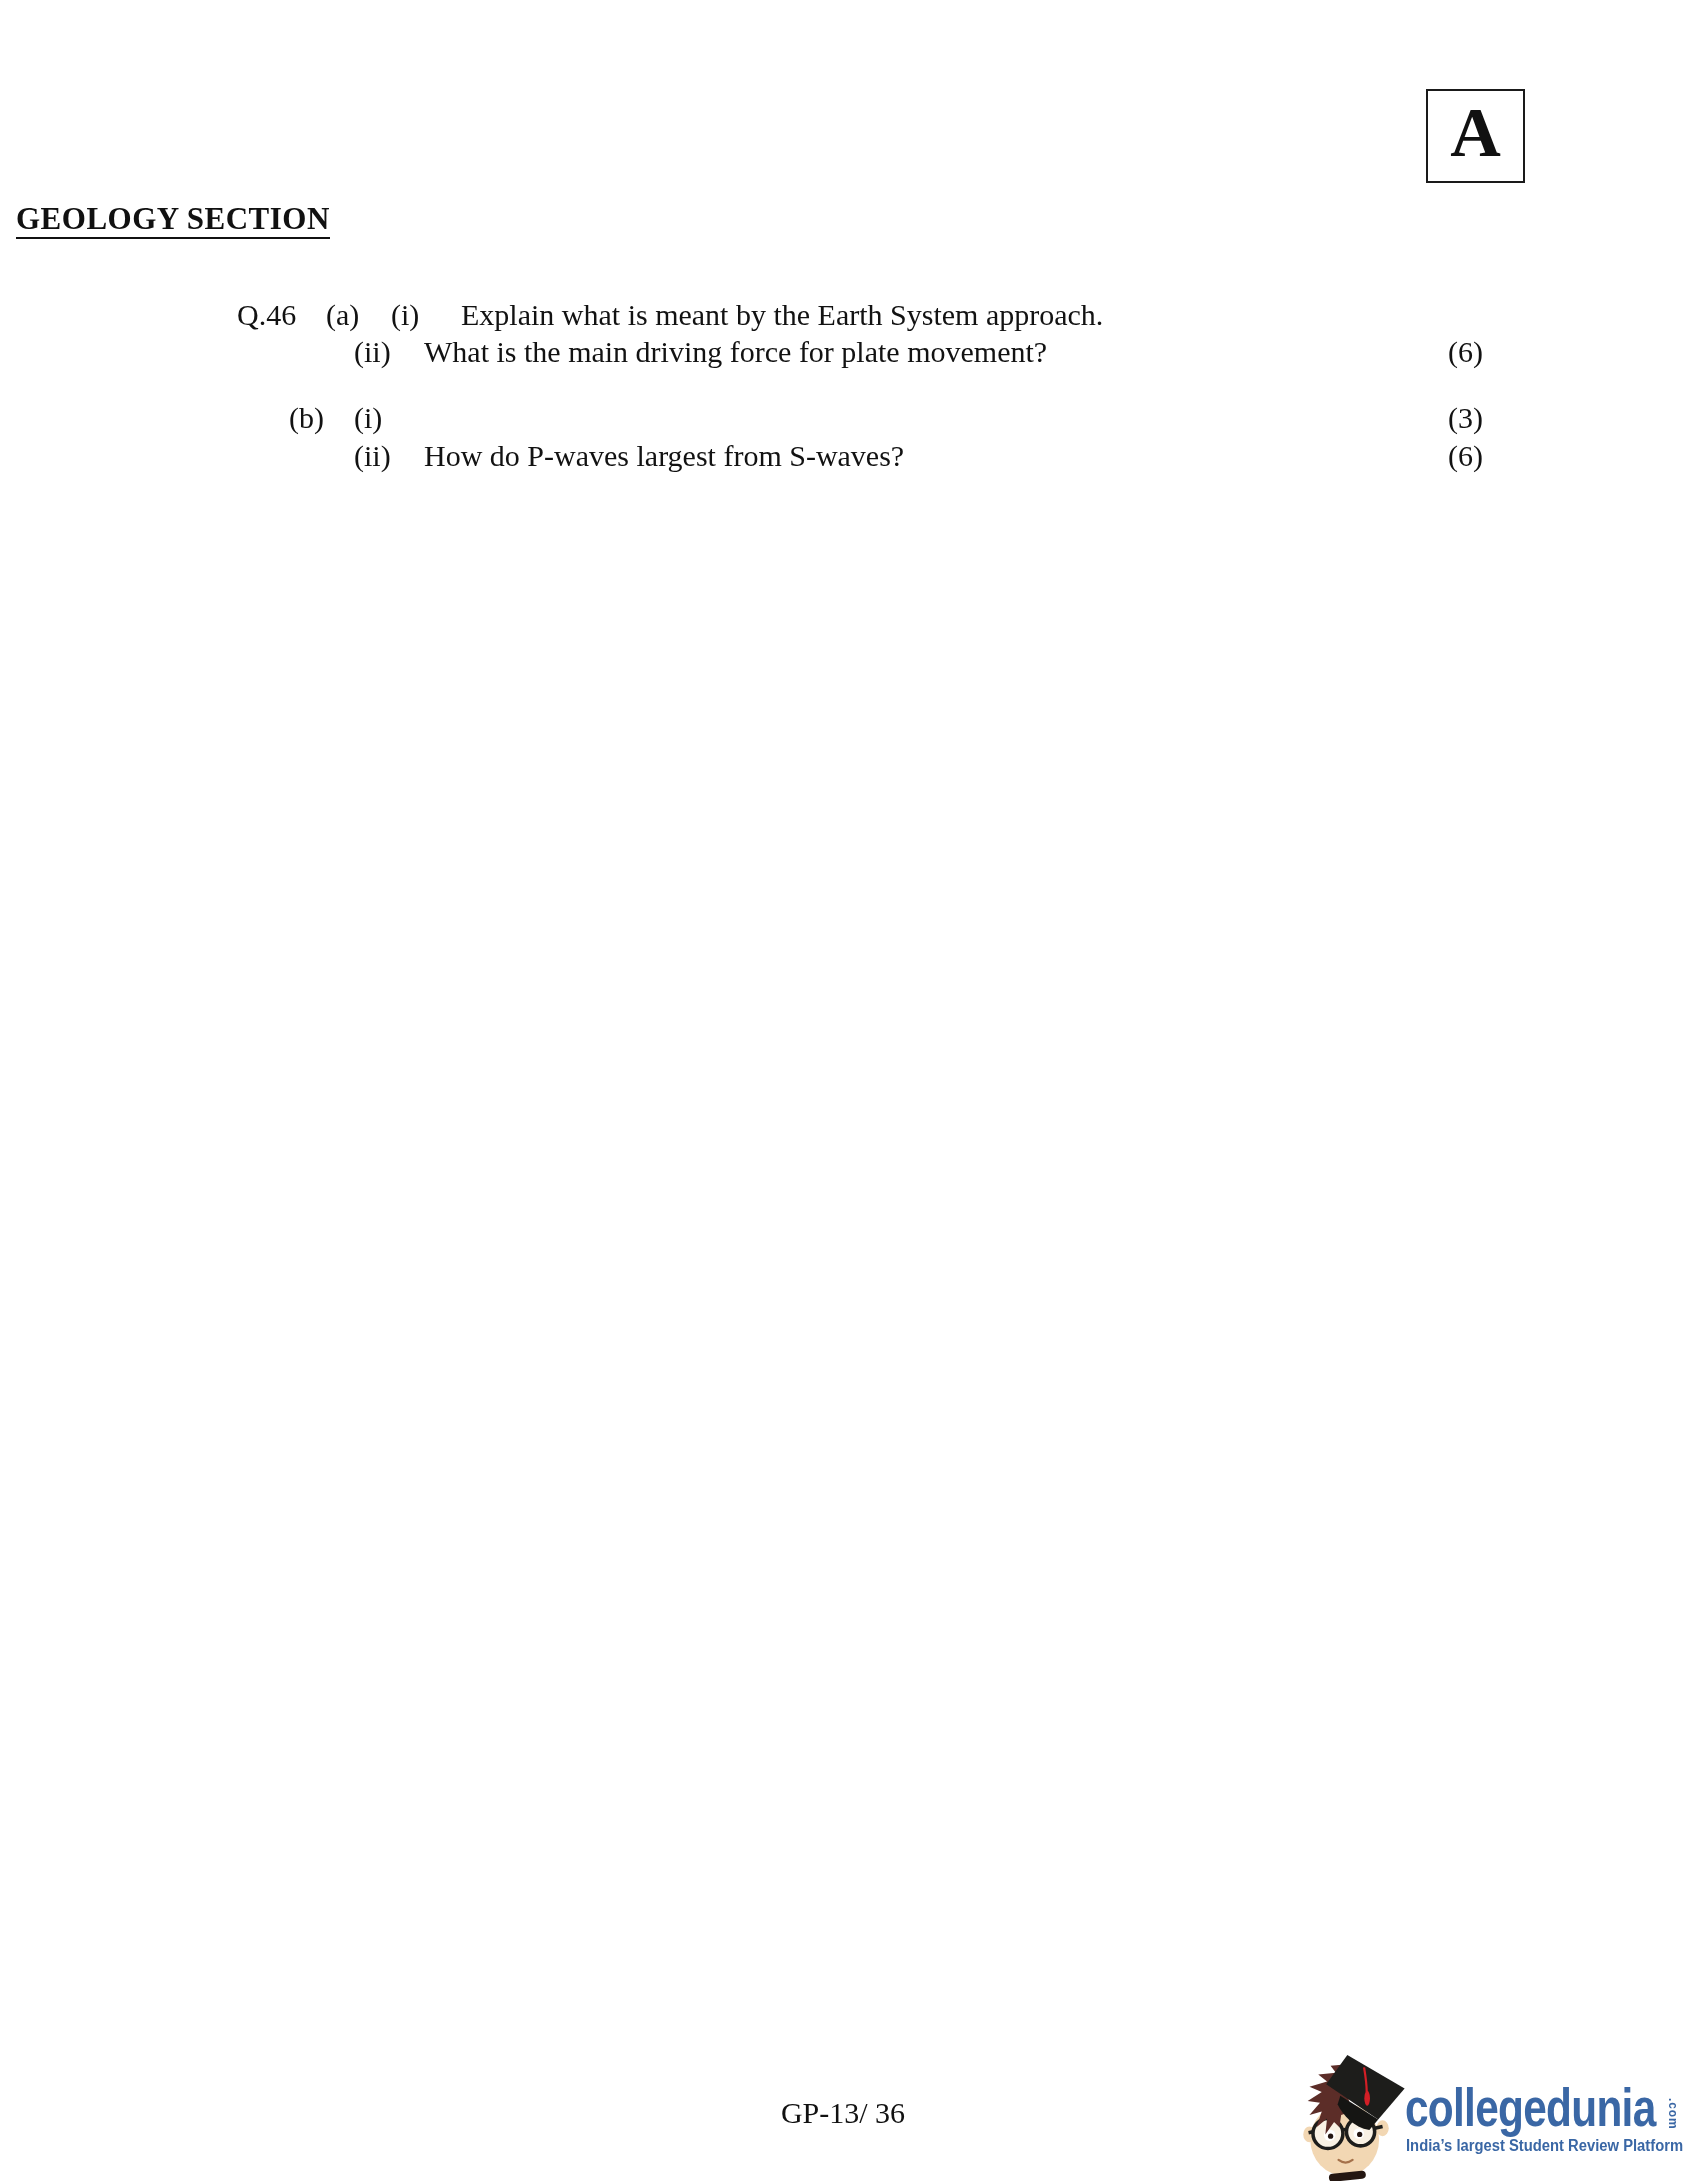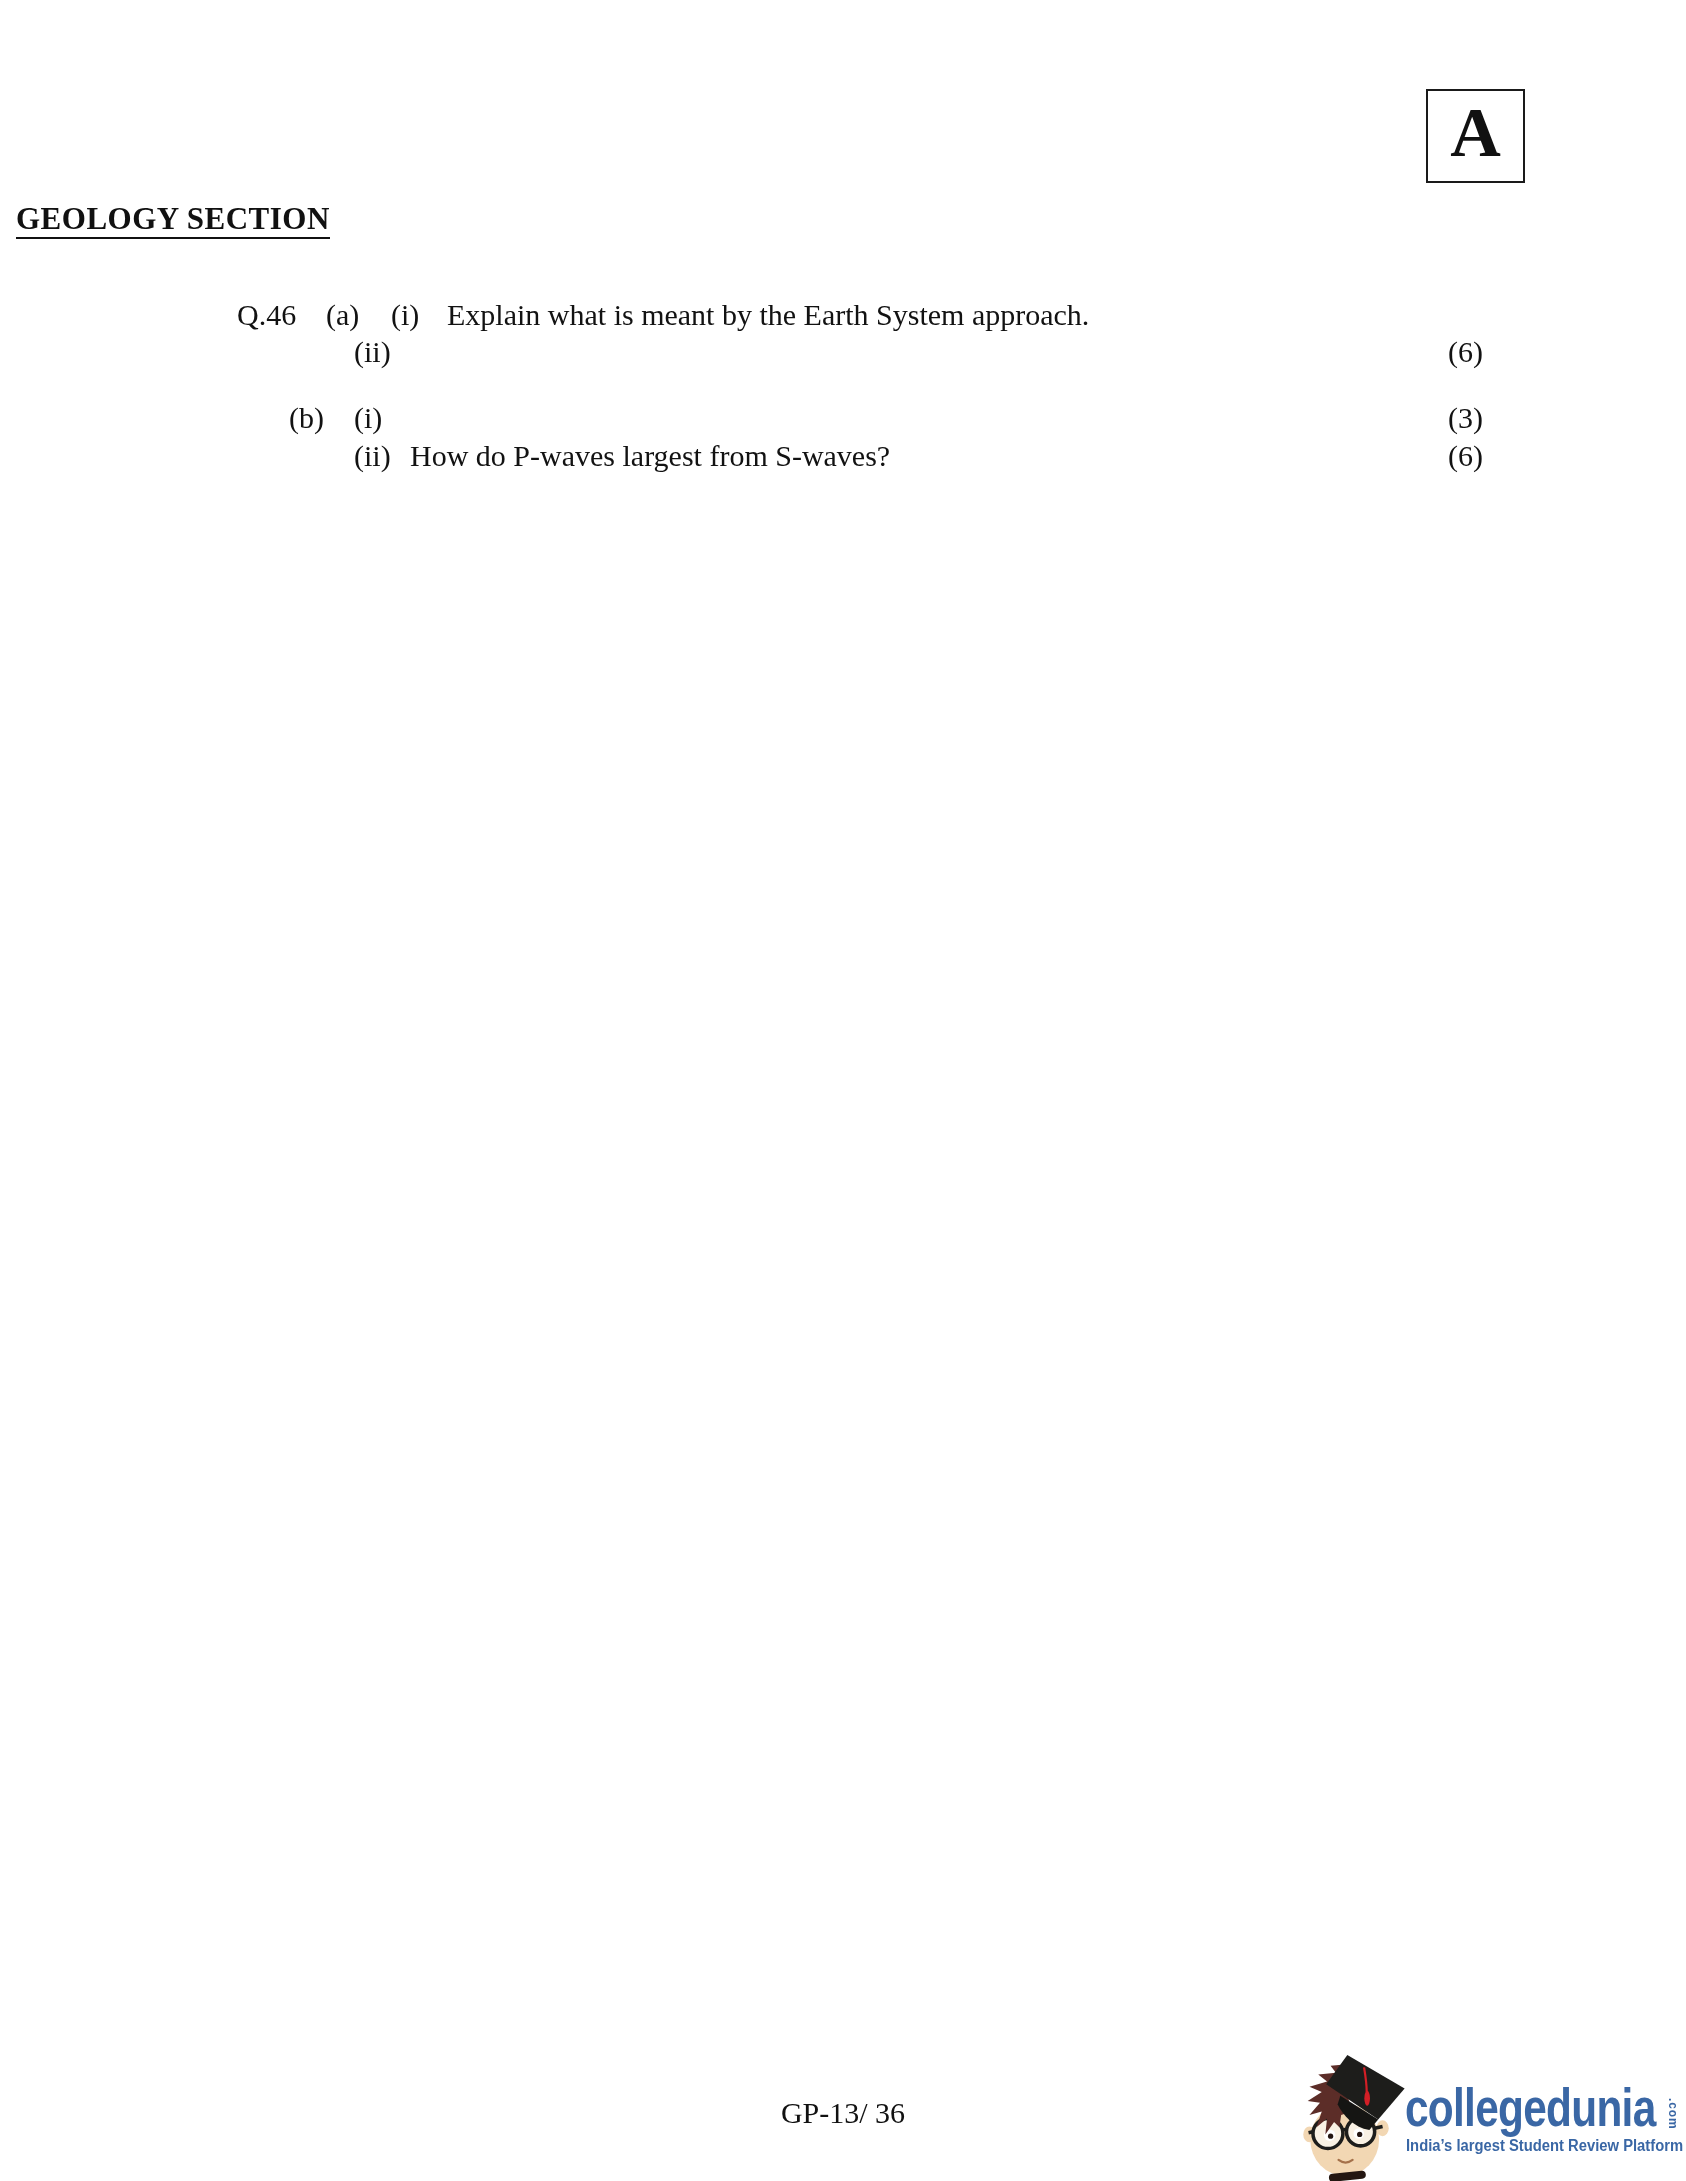--- a/index.html
+++ b/index.html
@@ -52,21 +52,21 @@
     position: absolute;
     left: 0; width: 100%;
     height: 38px;
     font-size: 30px;
     line-height: 38px;
     white-space: nowrap;
   }
   .qrow .c-q      { position: absolute; left: 200px; }
   .qrow .c-part   { position: absolute; left: 289px; }
   .qrow .c-roman  { position: absolute; left: 354px; }
-  .qrow .c-text   { position: absolute; left: 410px; }
+  .qrow .c-text   { position: absolute; left: 424px; }
   .qrow .c-marks  { position: absolute; left: 1414px; width: 69px; text-align: right; }
   .qrow-1 { top: 296px; margin-left: 37px; }
   .qrow-2 { top: 333px; }
   .qrow-3 { top: 399px; }
   .qrow-4 { top: 437px; }
 
   
   .footer-label {
     position: absolute;
     left: 0; top: 2053px;
@@ -146,20 +146,21 @@
     <span class="c-q">Q.46</span>
     <span class="c-part">(a)</span>
     <span class="c-roman">(i)</span>
     <span class="c-text">Explain what is meant by the Earth System approach.</span>
     <span class="c-marks"></span>
   </div>
   <div class="qrow qrow-2">
     <span class="c-q"></span>
     <span class="c-part"></span>
     <span class="c-roman">(ii)</span>
+    <span class="c-text">What is the main driving force for plate movement?</span>
     <span class="c-marks">(6)</span>
   </div>
   <div class="qrow qrow-3">
     <span class="c-q"></span>
     <span class="c-part">(b)</span>
     <span class="c-roman">(i)</span>
     <span class="c-marks">(3)</span>
   </div>
   <div class="qrow qrow-4">
     <span class="c-q"></span>

